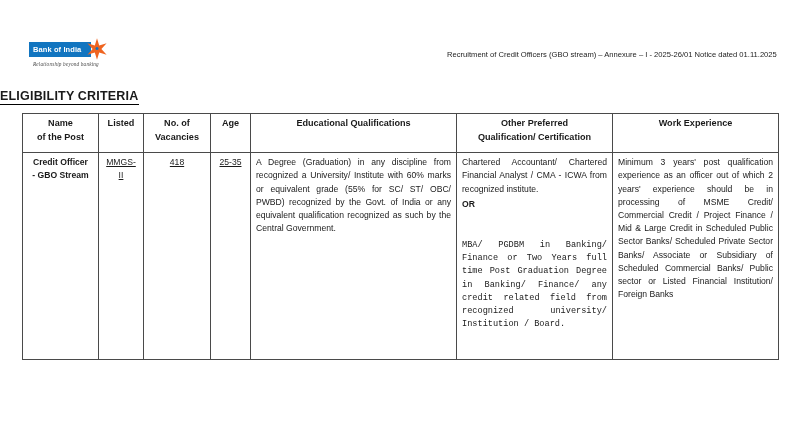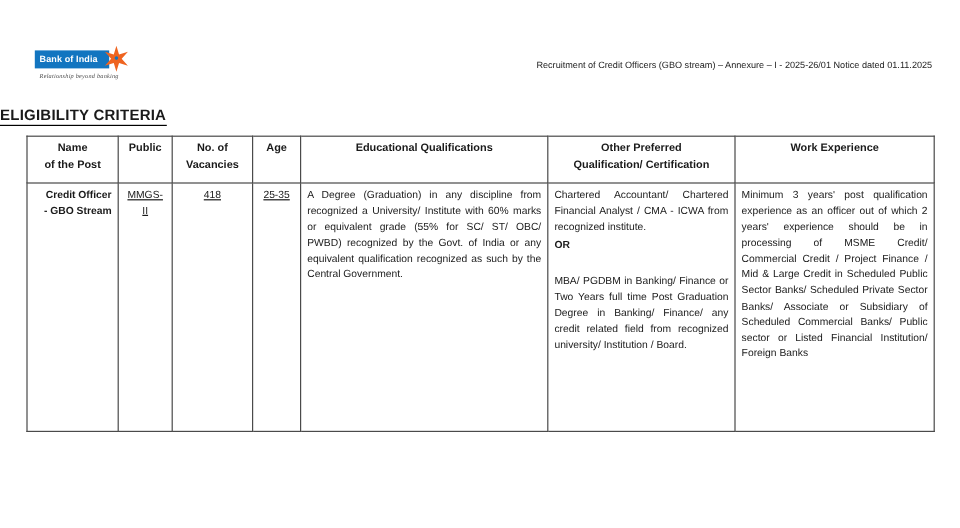--- a/index.html
+++ b/index.html
@@ -151,29 +151,30 @@
   }
   td.just {
     text-align: justify;
     text-align-last: left;
     hyphens: none;
   }
   td.just p {
     margin: 0;
   }
   td.just p.gap {
-    margin-top: 17px;
+    margin-top: 28px;
+    font-family: Liberation Mono, monospace;
   }
   td.just p.bold-or {
     font-weight: bold;
     text-align: right;
     margin-top: 2px;
   }
   .post-name {
-    text-align: right;
+    text-align: center;
     font-weight: bold;
     line-height: 13.2px;
   }
   .row-body td { height: 200px; }
 </style>
 </head>
 <body>
 
 <div class="page">
 
@@ -208,21 +209,21 @@
         <col class="c-edu">
         <col class="c-other">
         <col class="c-work">
       </colgroup>
       <thead>
         <tr>
           <th>
             <div>Name</div>
             <div>of the Post</div>
           </th>
-          <th>Public</th>
+          <th>Listed</th>
           <th>
             <div>No. of</div>
             <div>Vacancies</div>
           </th>
           <th>Age</th>
           <th>Educational Qualifications</th>
           <th>
             <div>Other Preferred</div>
             <div>Qualification/ Certification</div>
           </th>

